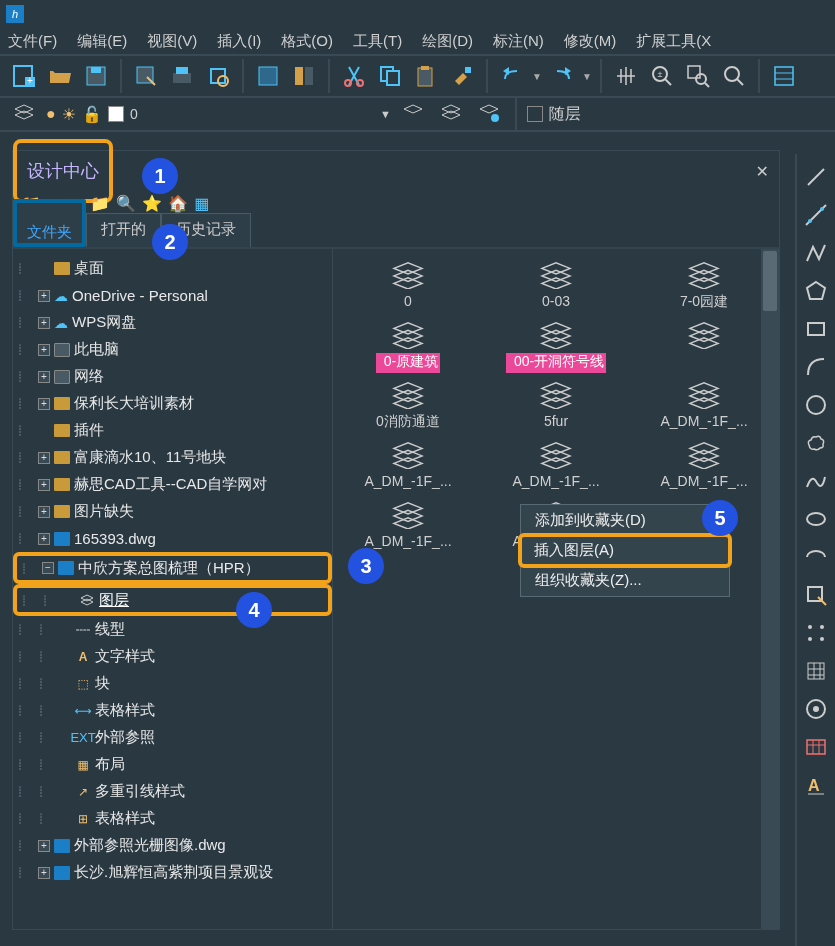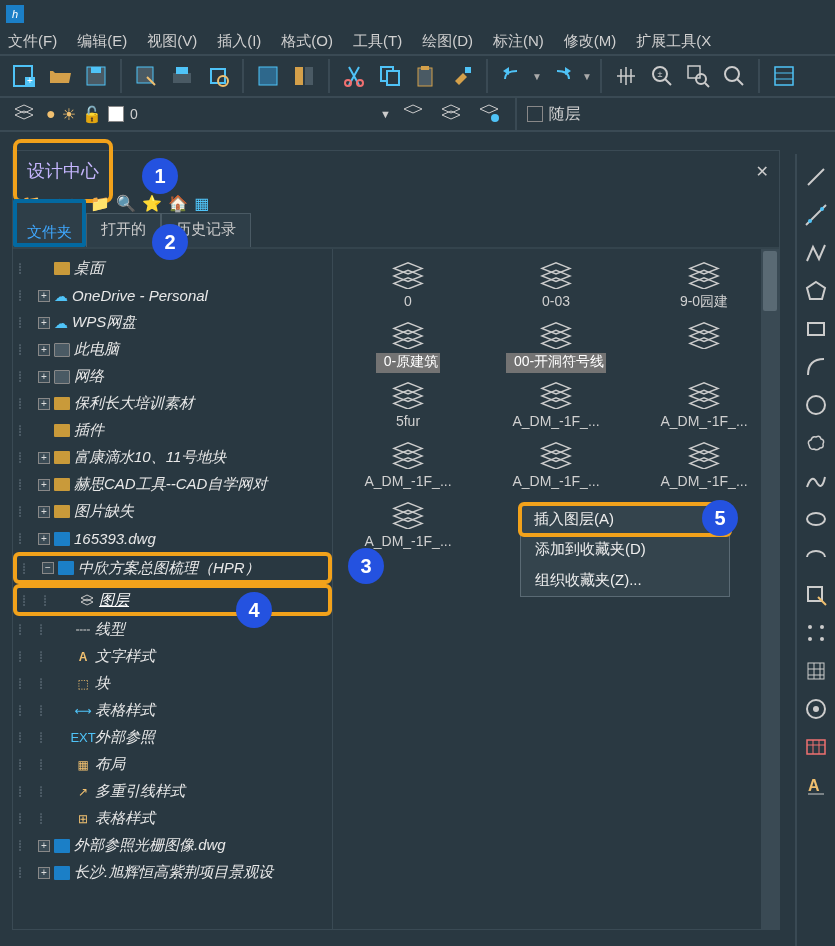--- a/index.html
+++ b/index.html
@@ -46,37 +46,37 @@
 
 .hl-orange { border: 4px solid #f2a21b; border-radius: 6px; padding: 0 4px !important; height: 32px !important; }
 .sel-blue { color: #fff; }
 .sel-blue .label { text-decoration: underline; }
 
 .content { flex: 1; position: relative; background: #2a3942; overflow: hidden; }
 .grid-c { display: grid; grid-template-columns: repeat(3, 1fr); gap: 6px 6px; padding: 10px 4px; }
 .layer-item { display: flex; flex-direction: column; align-items: center; gap: 4px; font-size: 14px; cursor: default; text-align: center; }
 .layer-ic { width: 38px; height: 30px; display: block; }
 .layer-label { text-align: center; padding: 0 2px; min-height: 20px; }
-.layer-label.sel { background: #737373; color: #fff; padding-left: 8px; }
+.layer-label.sel { background: #ec4899; color: #fff; padding-left: 8px; }
 .scroll-v { position: absolute; right: 0; top: 0; width: 18px; height: 100%; background: #3a4a54; }
 .scroll-thumb { position: absolute; right: 2px; top: 2px; width: 14px; height: 60px; background: #5a6a74; border-radius: 2px; }
 
 
 .ctx-menu { position: absolute; left: 520px; top: 504px; width: 210px; background: #34444d; border: 1px solid #5a6a74; z-index: 20; font-size: 15px; }
 .ctx-item { padding: 6px 14px; color: #eee; }
 .ctx-item.hl { border: 4px solid #f2a21b; border-radius: 6px; margin: -3px; padding: 4px 12px; }
 
 
 .badge { position: absolute; width: 36px; height: 36px; border-radius: 50%; background: #2452e0; color: #fff; font-size: 20px; font-weight: bold; display: flex; align-items: center; justify-content: center; z-index: 30; }
 
 
 .right-tb { position: absolute; right: 0; top: 154px; width: 40px; bottom: 0; background: #293841; border-left: 2px solid #3a4a54; display: flex; flex-direction: column; align-items: center; gap: 12px; padding-top: 10px; }
 .rt-ic { width: 26px; height: 26px; display: flex; align-items: center; justify-content: center; }
 
-.label { white-space: nowrap; font-style: italic; }
+.label { white-space: nowrap; }
 </style>
 </head>
 <body>
 
 <div class="titlebar">
   <div class="app-logo">h</div>
 </div>
 
 <div class="menubar">
   <span>文件(F)</span>
@@ -480,21 +480,21 @@
               <path d="M5 26 L20 20 L35 26 L20 32 Z" fill="none" stroke="#ccc" stroke-width="1.5"></path>
             </svg>
             <div class="layer-label">0-03</div>
           </div>
           <div class="layer-item">
             <svg class="layer-ic" viewBox="0 0 40 32">
               <path d="M5 10 L20 4 L35 10 L20 16 Z" fill="none" stroke="#ccc" stroke-width="1.5"></path>
               <path d="M5 18 L20 12 L35 18 L20 24 Z" fill="none" stroke="#ccc" stroke-width="1.5"></path>
               <path d="M5 26 L20 20 L35 26 L20 32 Z" fill="none" stroke="#ccc" stroke-width="1.5"></path>
             </svg>
-            <div class="layer-label">9-0园建</div>
+            <div class="layer-label">7-0园建</div>
           </div>
           <div class="layer-item">
             <svg class="layer-ic" viewBox="0 0 40 32">
               <path d="M5 10 L20 4 L35 10 L20 16 Z" fill="none" stroke="#ccc" stroke-width="1.5"></path>
               <path d="M5 18 L20 12 L35 18 L20 24 Z" fill="none" stroke="#ccc" stroke-width="1.5"></path>
               <path d="M5 26 L20 20 L35 26 L20 32 Z" fill="none" stroke="#ccc" stroke-width="1.5"></path>
             </svg>
             <div class="layer-label sel">0-原建筑</div>
           </div>
           <div class="layer-item">
@@ -505,20 +505,28 @@
             </svg>
             <div class="layer-label sel">00-开洞符号线</div>
           </div>
           <div class="layer-item">
             <svg class="layer-ic" viewBox="0 0 40 32">
               <path d="M5 10 L20 4 L35 10 L20 16 Z" fill="none" stroke="#ccc" stroke-width="1.5"></path>
               <path d="M5 18 L20 12 L35 18 L20 24 Z" fill="none" stroke="#ccc" stroke-width="1.5"></path>
               <path d="M5 26 L20 20 L35 26 L20 32 Z" fill="none" stroke="#ccc" stroke-width="1.5"></path>
             </svg>
             <div class="layer-label"></div>
+          </div>
+          <div class="layer-item">
+            <svg class="layer-ic" viewBox="0 0 40 32">
+              <path d="M5 10 L20 4 L35 10 L20 16 Z" fill="none" stroke="#ccc" stroke-width="1.5"></path>
+              <path d="M5 18 L20 12 L35 18 L20 24 Z" fill="none" stroke="#ccc" stroke-width="1.5"></path>
+              <path d="M5 26 L20 20 L35 26 L20 32 Z" fill="none" stroke="#ccc" stroke-width="1.5"></path>
+            </svg>
+            <div class="layer-label">0消防通道</div>
           </div>
           <div class="layer-item">
             <svg class="layer-ic" viewBox="0 0 40 32">
               <path d="M5 10 L20 4 L35 10 L20 16 Z" fill="none" stroke="#ccc" stroke-width="1.5"></path>
               <path d="M5 18 L20 12 L35 18 L20 24 Z" fill="none" stroke="#ccc" stroke-width="1.5"></path>
               <path d="M5 26 L20 20 L35 26 L20 32 Z" fill="none" stroke="#ccc" stroke-width="1.5"></path>
             </svg>
             <div class="layer-label">5fur</div>
           </div>
           <div class="layer-item">
@@ -571,22 +579,22 @@
           </div>
         </div>
       <div class="scroll-v">
         <div class="scroll-thumb"></div>
       </div>
     </div>
   </div>
 </div>
 
 <div class="ctx-menu">
+  <div class="ctx-item">添加到收藏夹(D)</div>
   <div class="ctx-item hl">插入图层(A)</div>
-  <div class="ctx-item">添加到收藏夹(D)</div>
   <div class="ctx-item">组织收藏夹(Z)...</div>
 </div>
 
 <div class="badge" style="left:142px;top:158px">1</div>
 <div class="badge" style="left:152px;top:224px">2</div>
 <div class="badge" style="left:348px;top:548px">3</div>
 <div class="badge" style="left:236px;top:592px">4</div>
 <div class="badge" style="left:702px;top:500px">5</div>
 
 <div class="right-tb">

